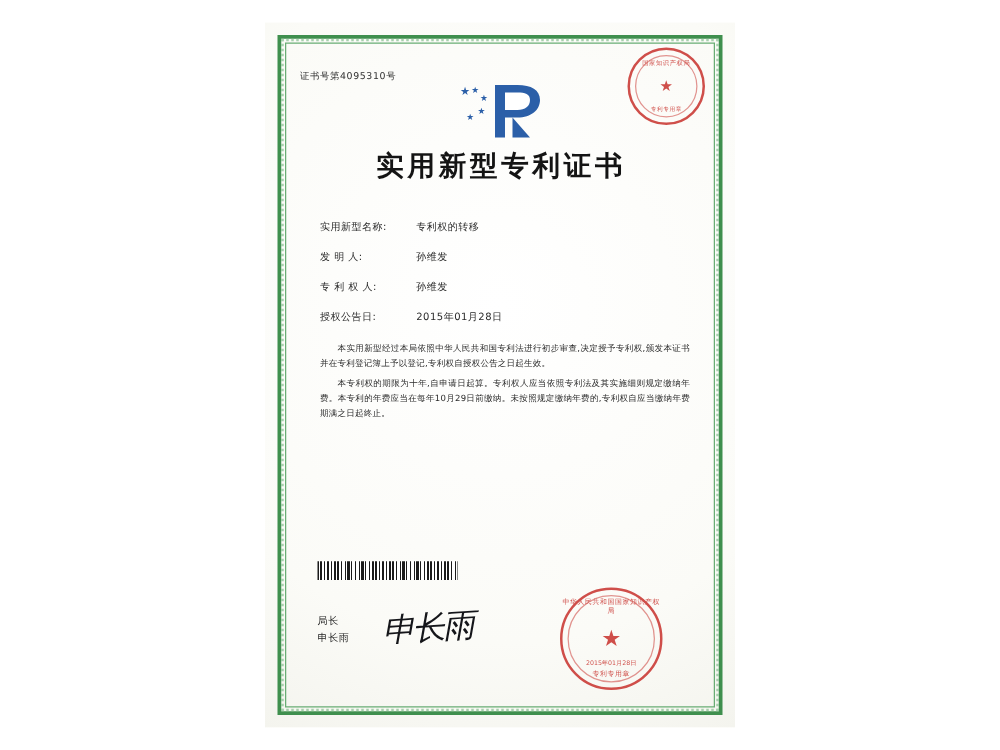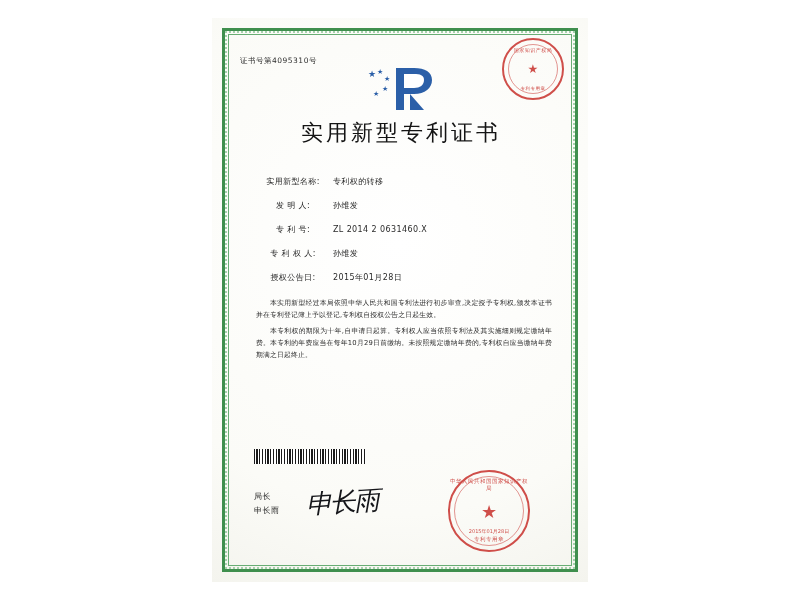--- a/index.html
+++ b/index.html
@@ -94,41 +94,40 @@
   .logo-p {
     position: absolute;
     left: 24px;
     top: 0px;
     width: 44px;
     height: 48px;
   }
   .title {
     text-align: center;
     font-family: "DejaVu Serif", serif;
-    font-weight: normal;
+    font-weight: bold;
     font-size: 22px;
     letter-spacing: 3px;
     color: #141414;
     margin-top: 52px;
   }
   .fields {
     margin-top: 28px;
     padding-left: 16px;
   }
   .field-row {
     font-size: 8px;
     color: #2a2a2a;
     margin-bottom: 13px;
     letter-spacing: .4px;
     white-space: nowrap;
   }
   .field-label {
     display: inline-block;
     min-width: 74px;
-    text-align: center;
   }
   .field-value {
     display: inline-block;
   }
   .paragraphs {
     margin-top: 14px;
     padding: 0 10px 0 16px;
   }
   .para {
     font-size: 6.8px;
@@ -275,24 +274,20 @@
       <div class="fields">
         <div class="field-row">
           <span class="field-label">实用新型名称:</span>
           <span class="field-value">专利权的转移</span>
         </div>
         <div class="field-row">
           <span class="field-label">发 明 人:</span>
           <span class="field-value">孙维发</span>
         </div>
         <div class="field-row">
-          <span class="field-label">专 利 号:</span>
-          <span class="field-value">ZL 2014 2 0631460.X</span>
-        </div>
-        <div class="field-row">
           <span class="field-label">专 利 权 人:</span>
           <span class="field-value">孙维发</span>
         </div>
         <div class="field-row">
           <span class="field-label">授权公告日:</span>
           <span class="field-value">2015年01月28日</span>
         </div>
       </div>
 
       <div class="paragraphs">

